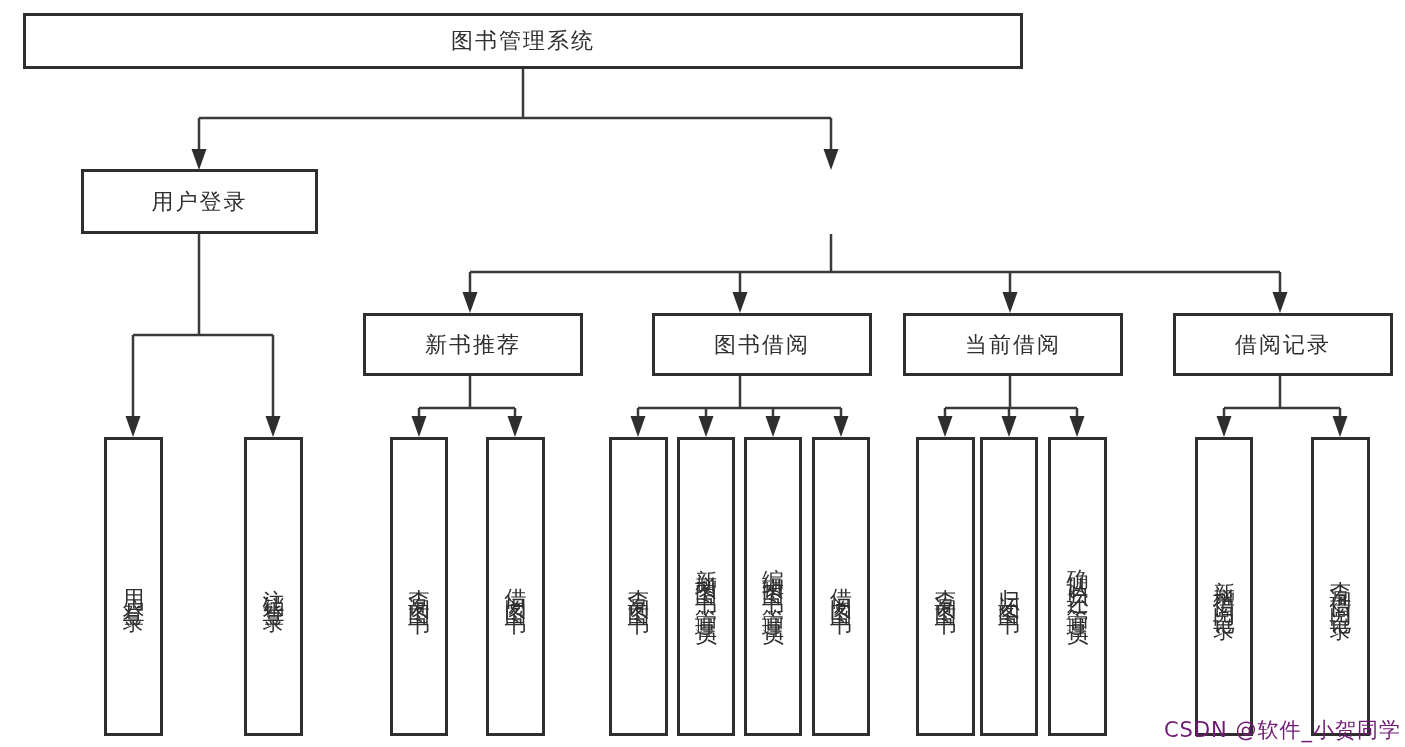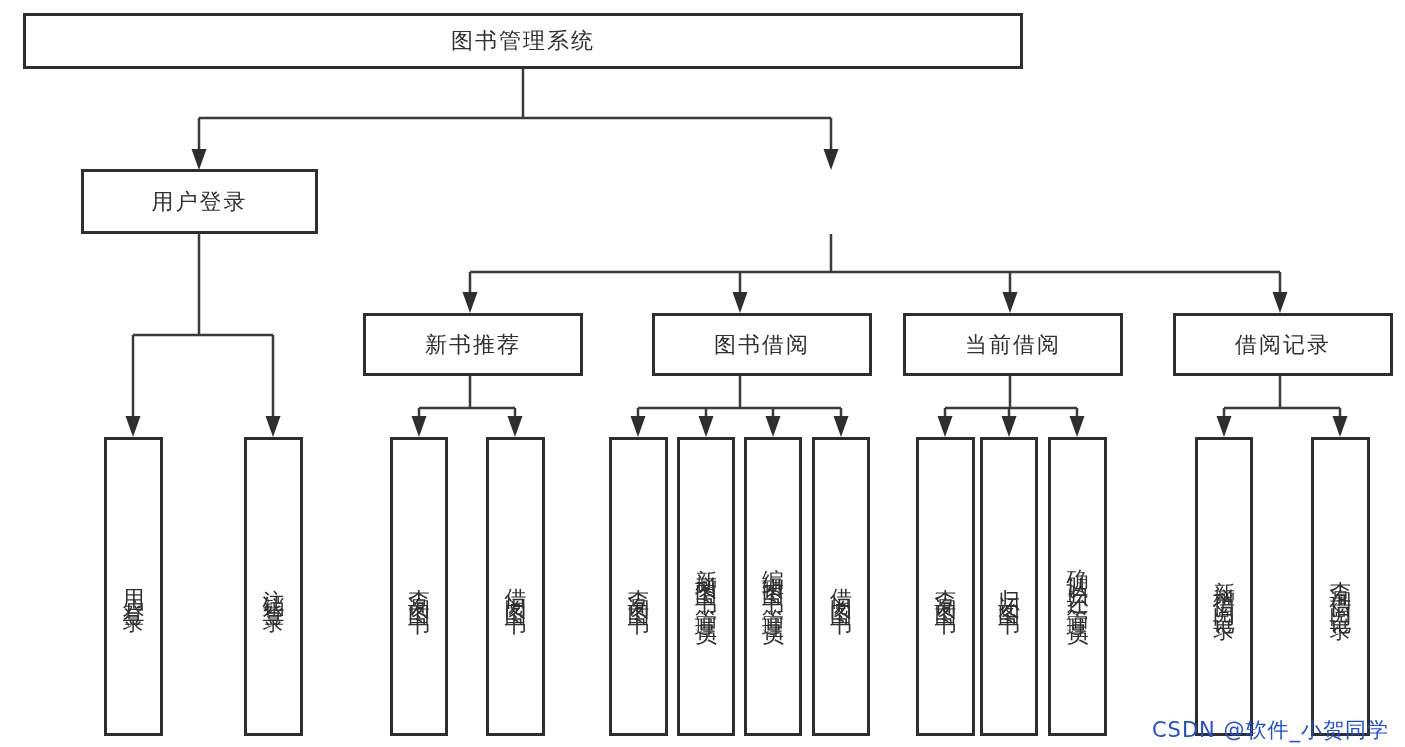--- a/index.html
+++ b/index.html
@@ -63,24 +63,24 @@
   #l-bor-add       { left: 677px; width: 58px; }
   #l-bor-edit      { left: 744px; width: 58px; }
   #l-bor-borrow    { left: 812px; width: 58px; }
   #l-cur-query     { left: 916px; }
   #l-cur-return    { left: 980px;  width: 58px; }
   #l-cur-confirm   { left: 1048px; }
   #l-rec-add       { left: 1195px; width: 58px; }
   #l-rec-query     { left: 1311px; }
   #watermark {
     position: absolute;
-    right: 16px;
+    right: 4px;
     top: 716px;
     font-size: 21px;
-    color: #1d4ed8;
+    color: #701a75;
     letter-spacing: 1px;
     z-index: 3;
     white-space: nowrap;
   }
 </style>
 </head>
 <body>
 
 <div id="stage">
 

